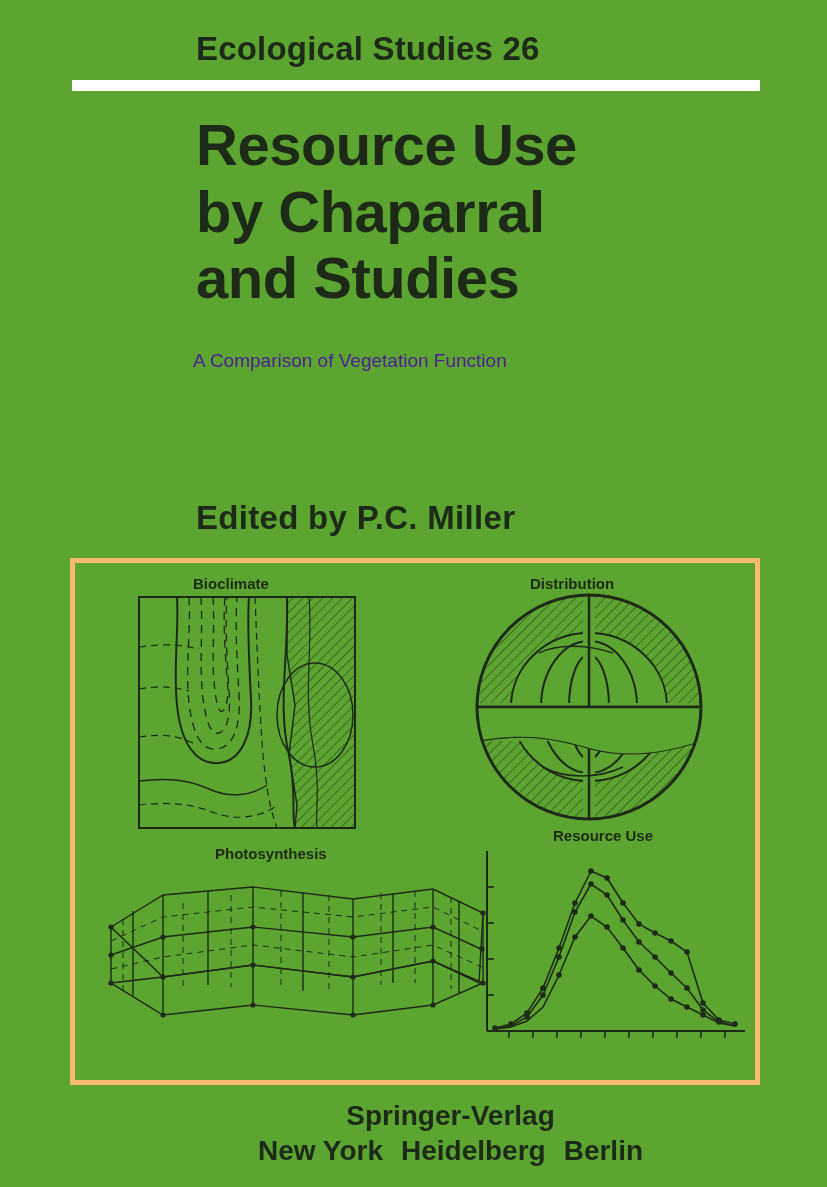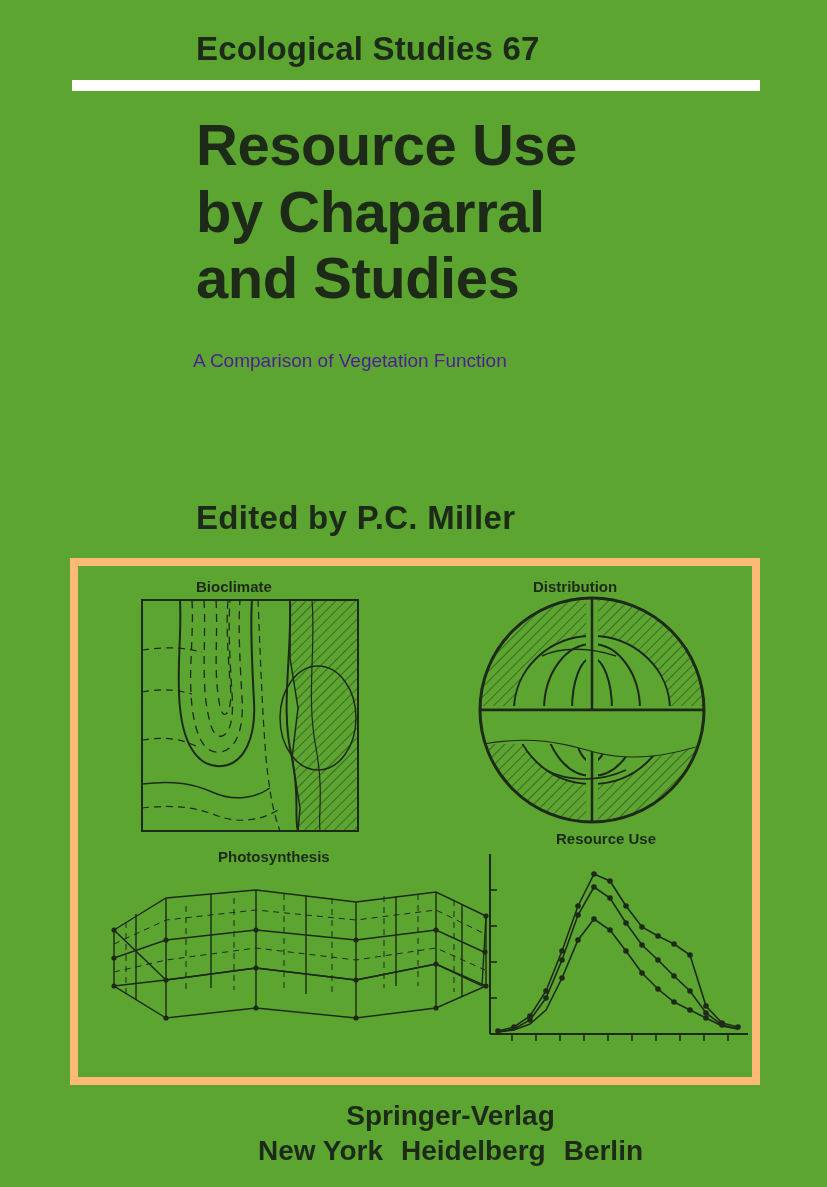--- a/index.html
+++ b/index.html
@@ -79,21 +79,21 @@
     letter-spacing: 0.3px;
     white-space: nowrap;
     margin-top: 44px;
   }
   .figure-frame {
     position: absolute;
     left: 70px;
     top: 558px;
     width: 690px;
     height: 527px;
-    border: 8px solid #fdba74;
+    border: 5px solid #fdba74;
     box-sizing: border-box;
   }
   .figure-inner {
     position: relative;
     width: 100%;
     height: 100%;
   }
   .panel-label {
     position: absolute;
     font-size: 15px;
@@ -126,21 +126,21 @@
   .pub .sp {
     display: inline-block;
     width: 18px;
   }
 </style>
 </head>
 <body>
 
 <div class="cover">
 
-  <div class="series-line">Ecological Studies 67</div>
+  <div class="series-line">Ecological Studies 26</div>
 
   <div class="rule"></div>
 
   <div class="title">
     <span class="tl">Resource Use</span>
     <span class="tl">by Chaparral</span>
     <span class="tl">and Studies</span>
   </div>
 
   <div class="subtitle">

